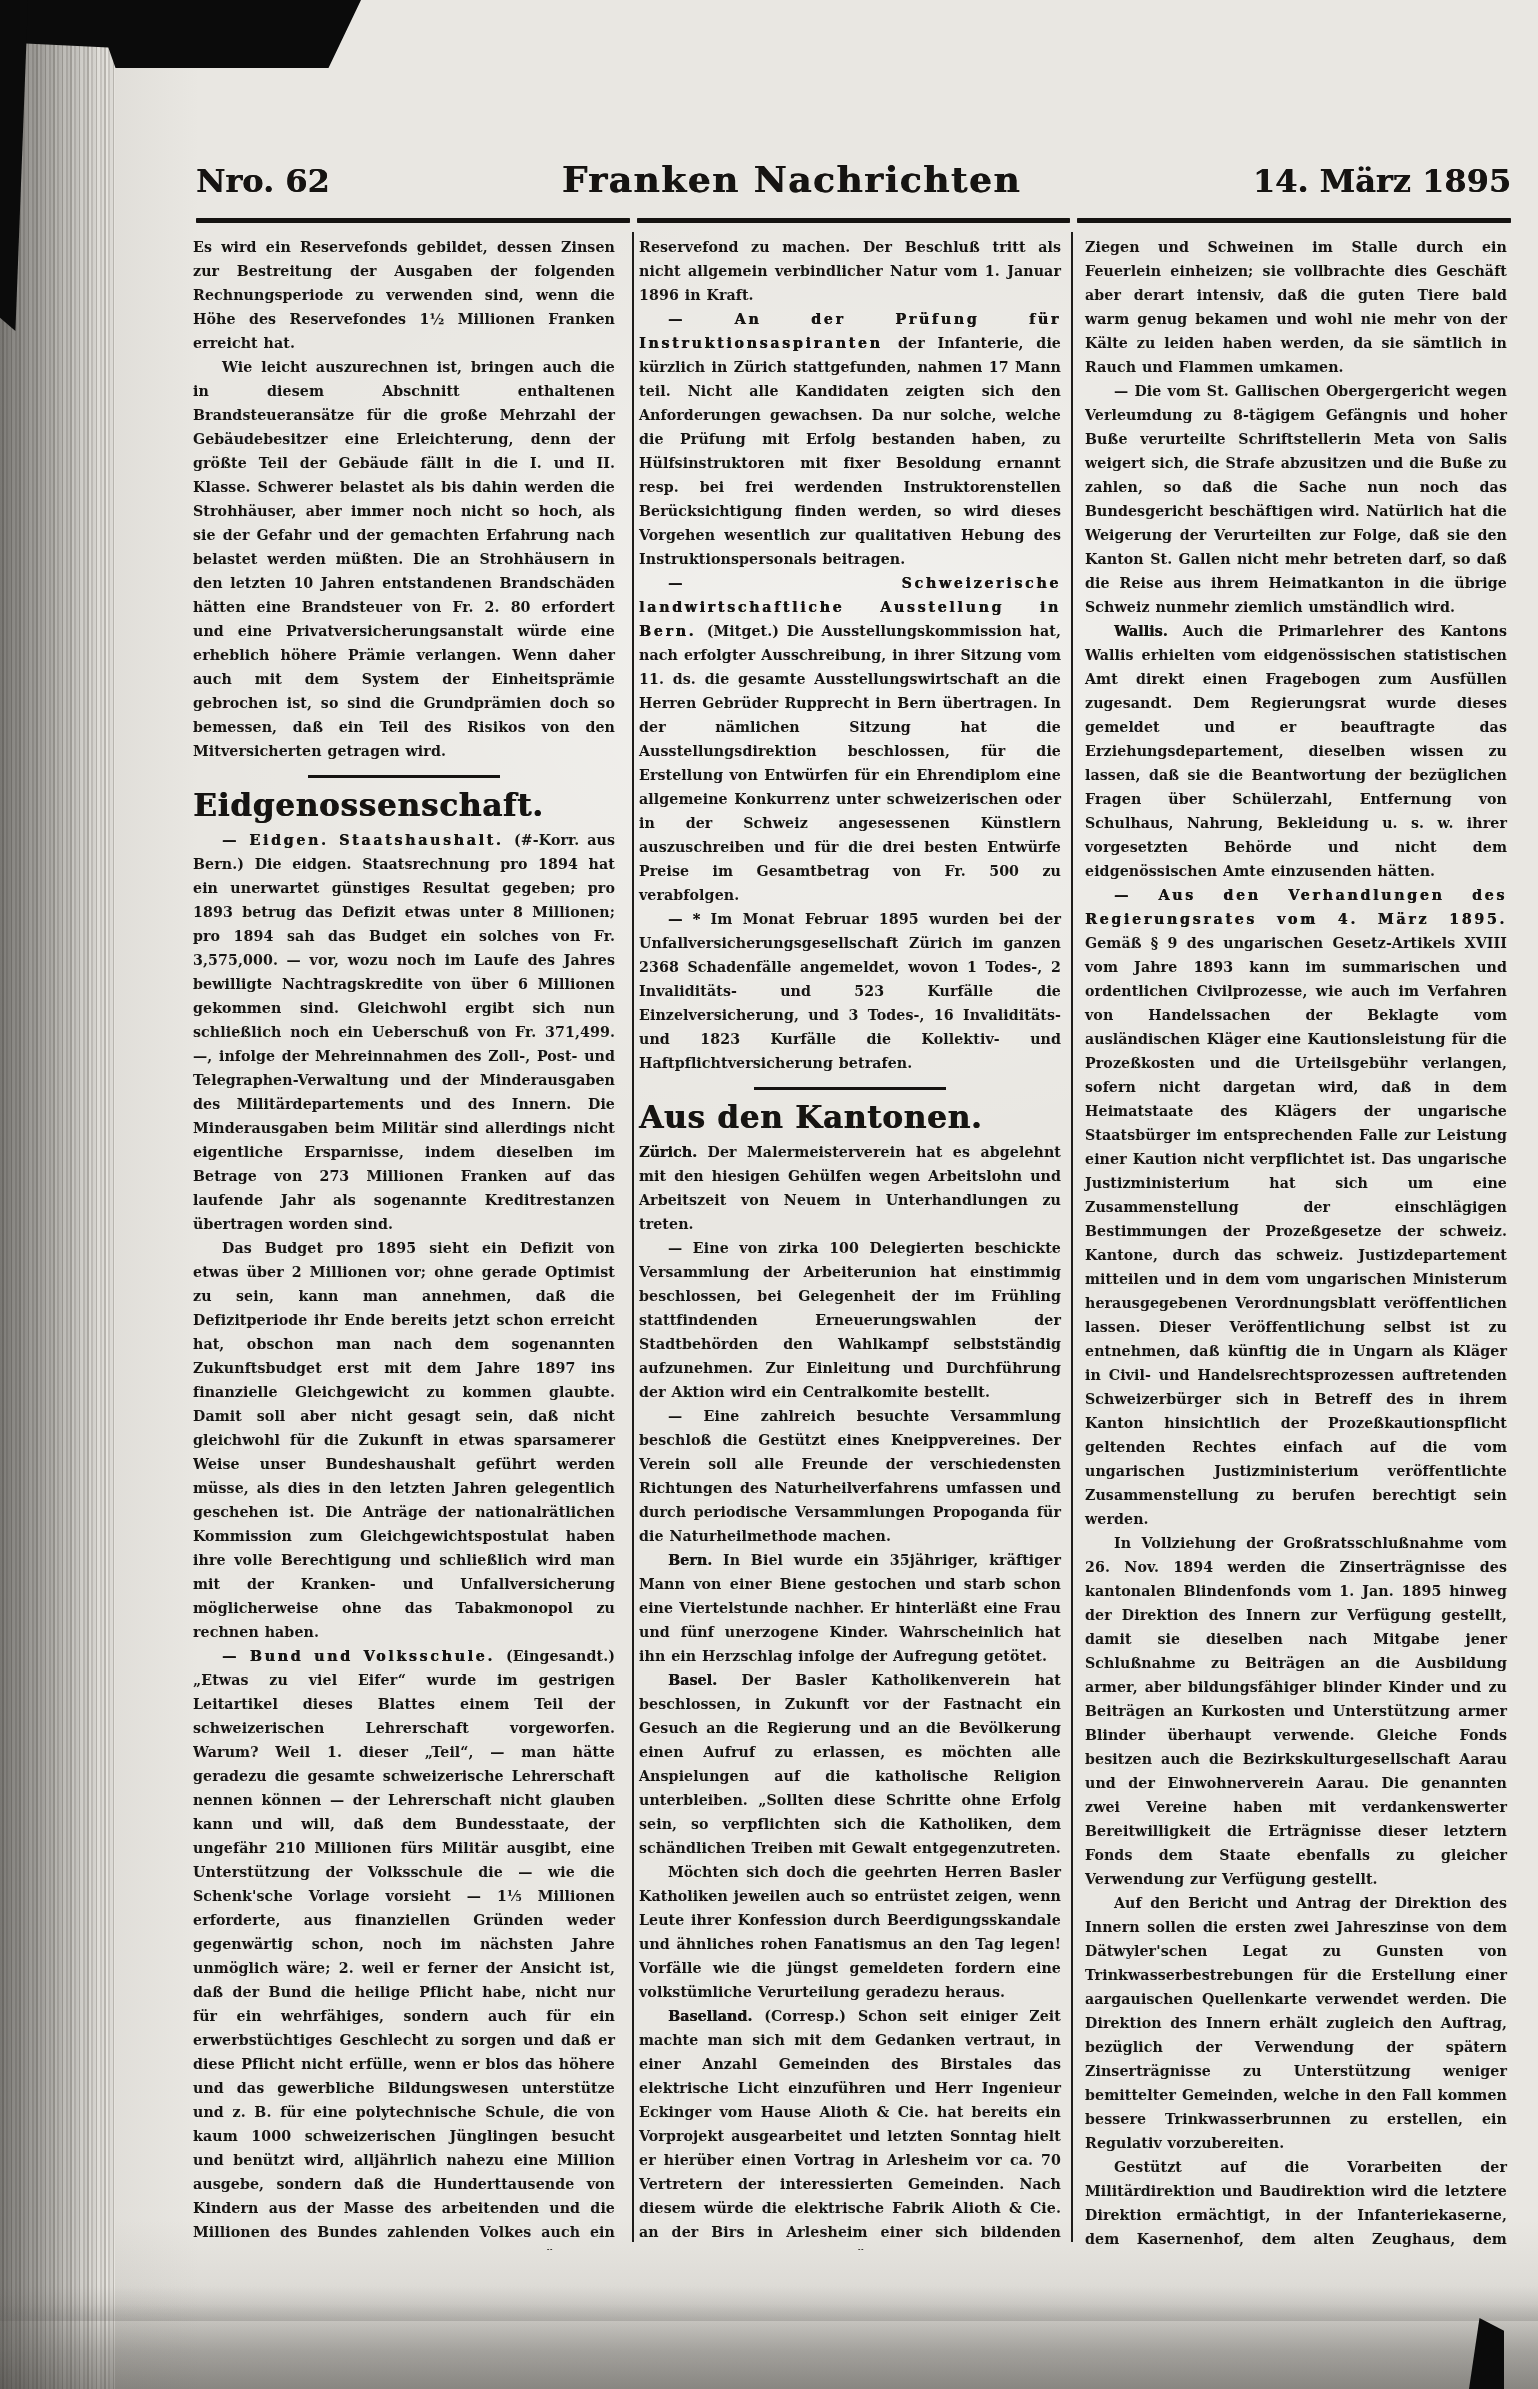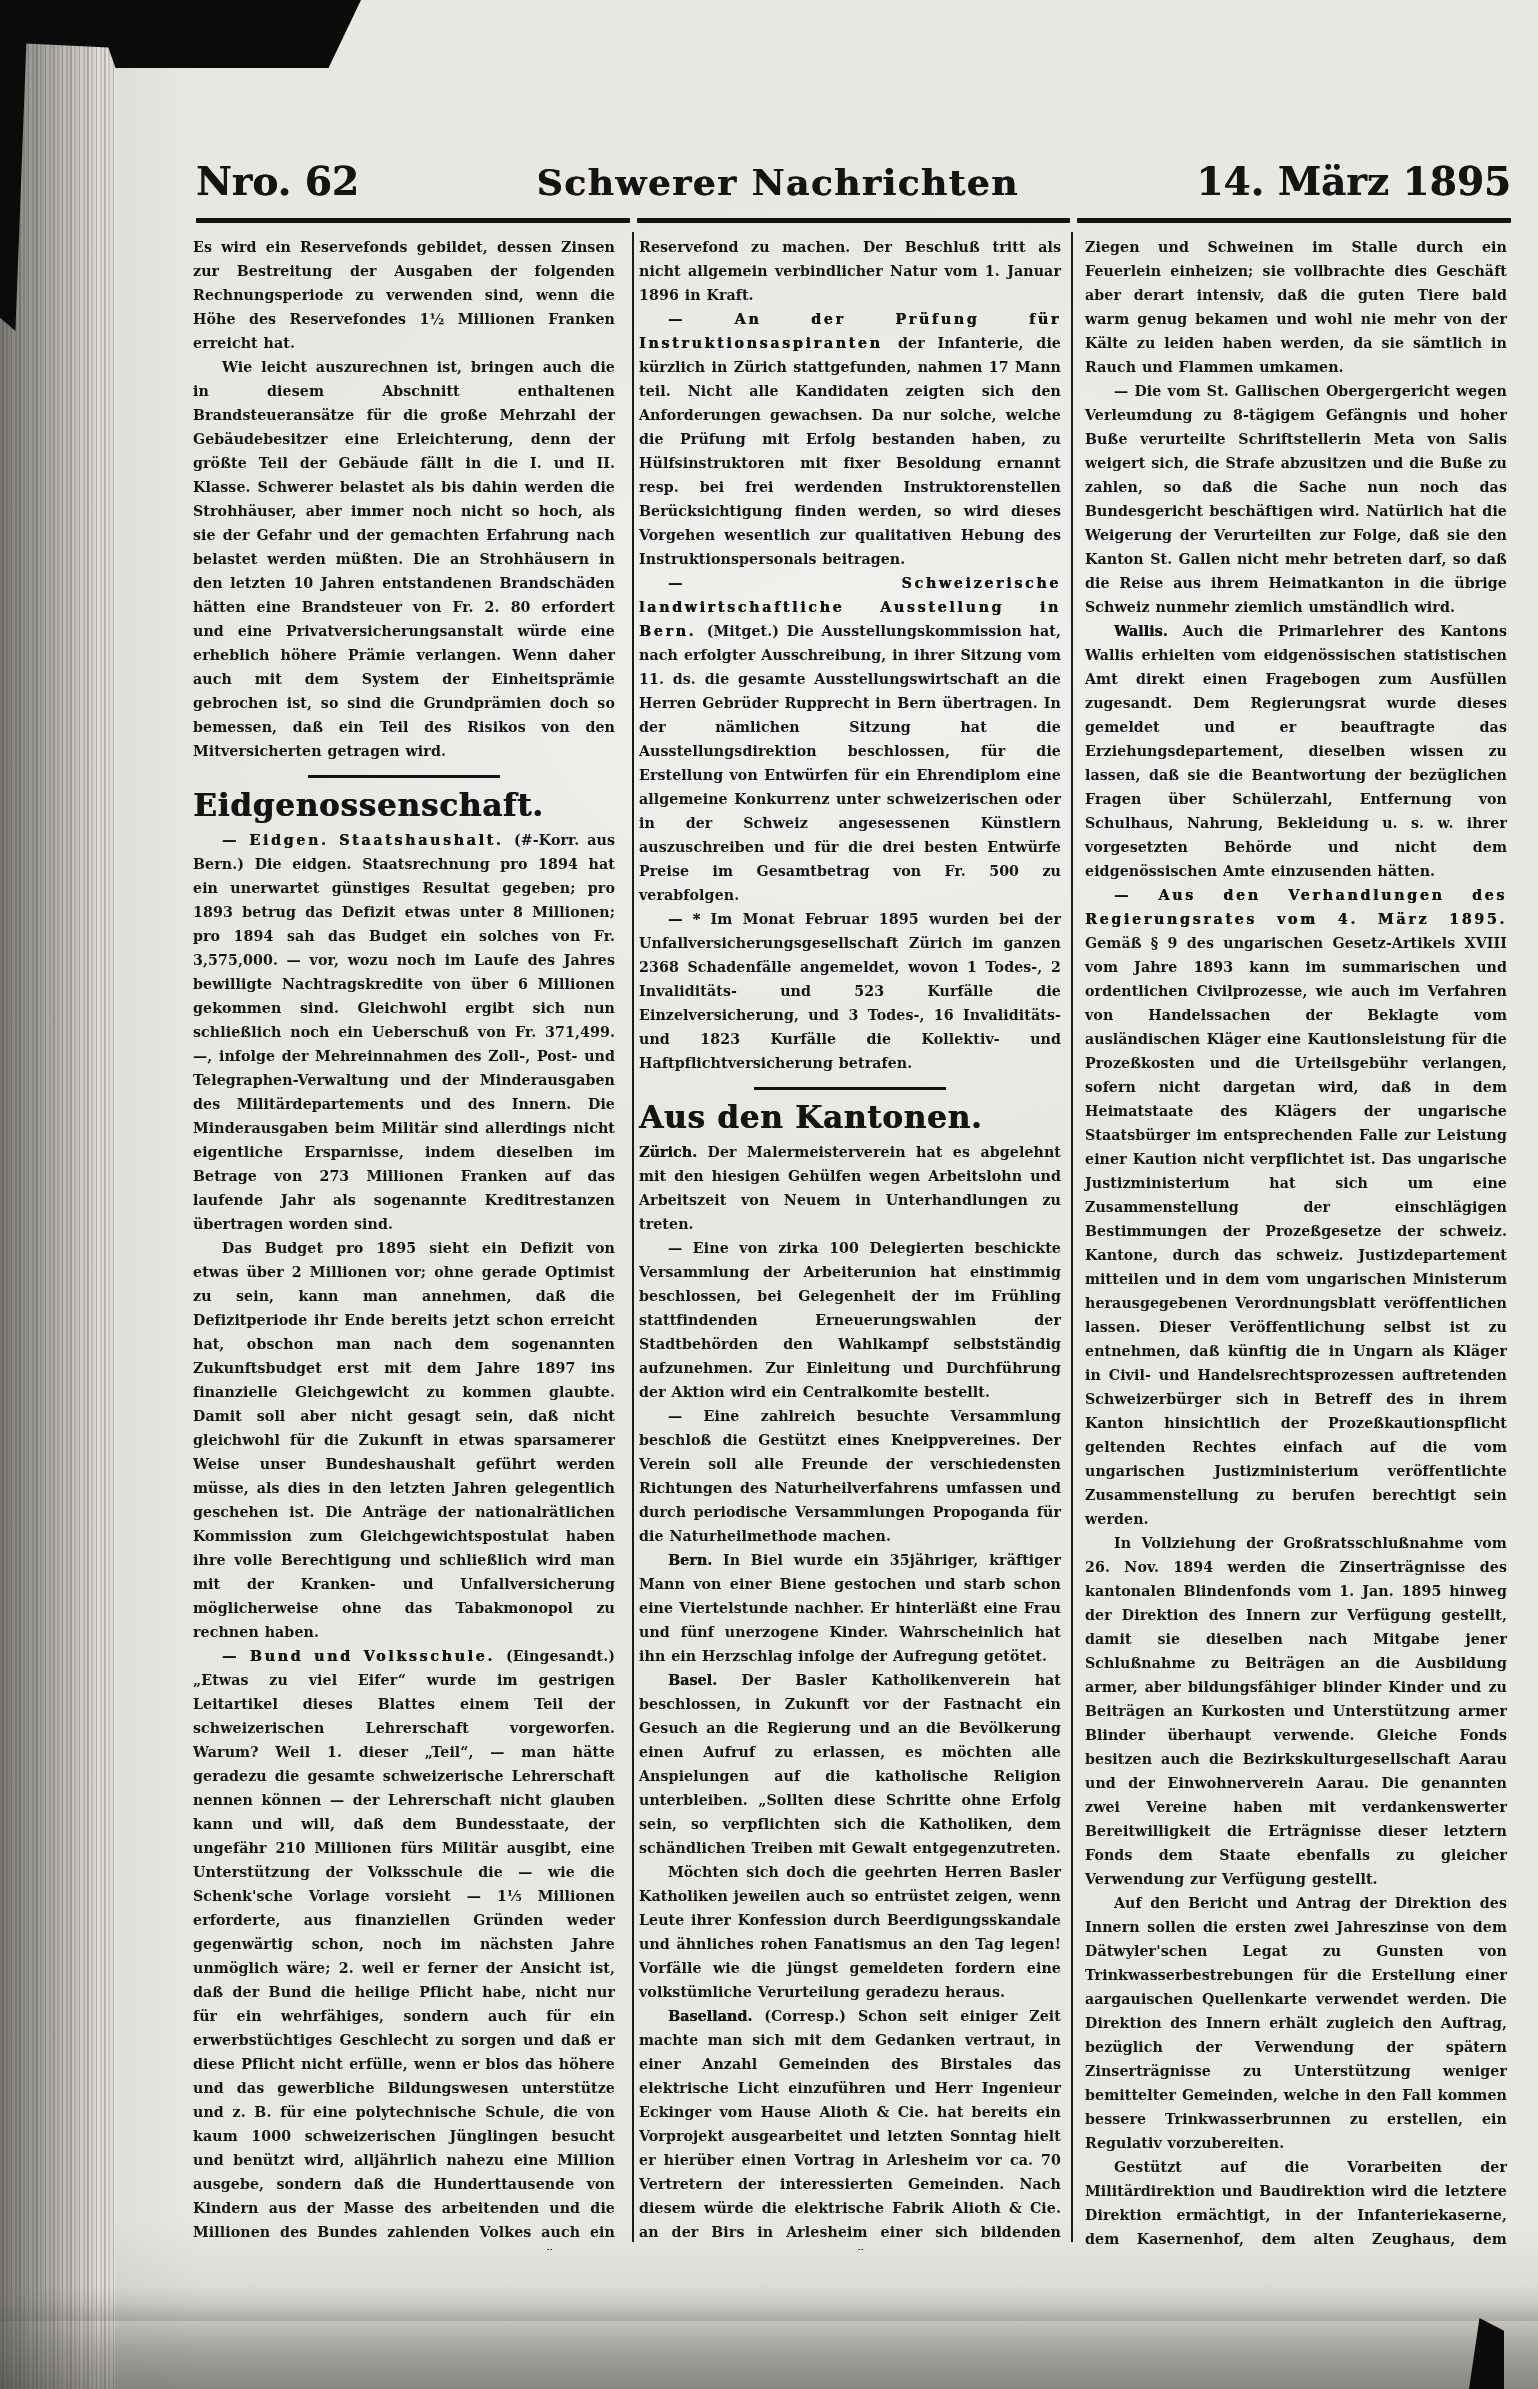--- a/index.html
+++ b/index.html
@@ -42,21 +42,21 @@
   }
   .black-corner-bottom{
     position:absolute;right:34px;bottom:0;width:35px;height:71px;background:#0b0b0b;
     clip-path:polygon(30% 0,100% 18%,100% 100%,0 100%);
   }
   
   .head{
     position:absolute;left:196px;top:158px;width:1315px;
     display:flex;justify-content:space-between;align-items:baseline;
   }
-  .issue-no,.issue-date{font-size:39px;font-weight:700;text-shadow:0.4px 0 0 currentColor;}
+  .issue-no,.issue-date{font-size:32px;font-weight:700;text-shadow:0.4px 0 0 currentColor;}
   .masthead{font-size:36px;font-weight:700;letter-spacing:1.5px;text-shadow:0.7px 0 0 currentColor;}
   .head-rule{
     position:absolute;left:196px;top:218px;width:1315px;height:5.4px;
     display:flex;gap:7px;
   }
   .head-rule > div{flex:1;background:#151311;border-radius:0.8px;}
   
   .cols{
     position:absolute;left:193px;top:235px;width:1315px;height:2015px;
     display:flex;gap:24px;overflow:hidden;
@@ -86,21 +86,21 @@
 </head>
 <body>
 
 <div class="paper-tone"></div>
 <div class="book-edge"></div>
 <div class="black-corner-top"></div>
 <div class="black-strip-left"></div>
 
 <div class="head">
   <span class="issue-no">Nro. 62</span>
-  <span class="masthead">Schwerer Nachrichten</span>
+  <span class="masthead">Franken Nachrichten</span>
   <span class="issue-date">14. März 1895</span>
 </div>
 <div class="head-rule">
   <div></div>
   <div></div>
   <div></div>
 </div>
 
 <div class="cols">
   <div class="col">

